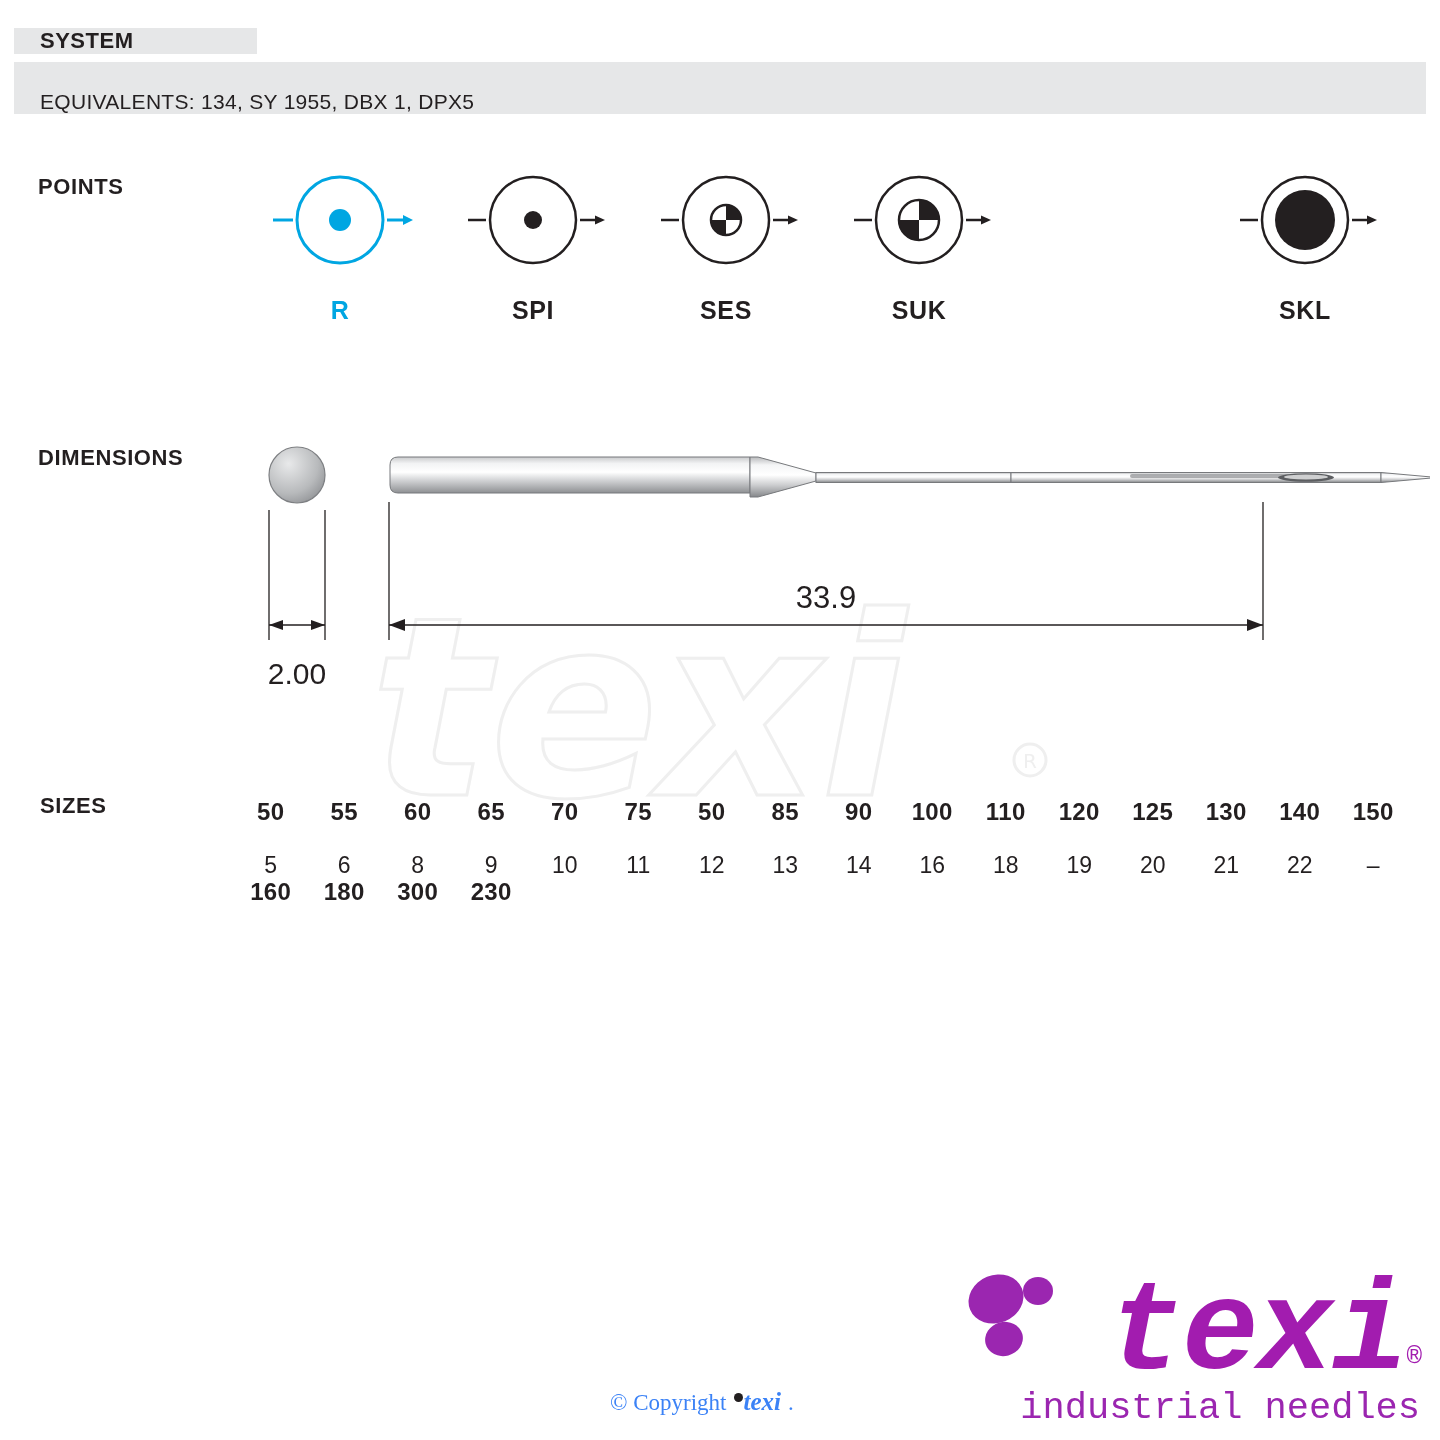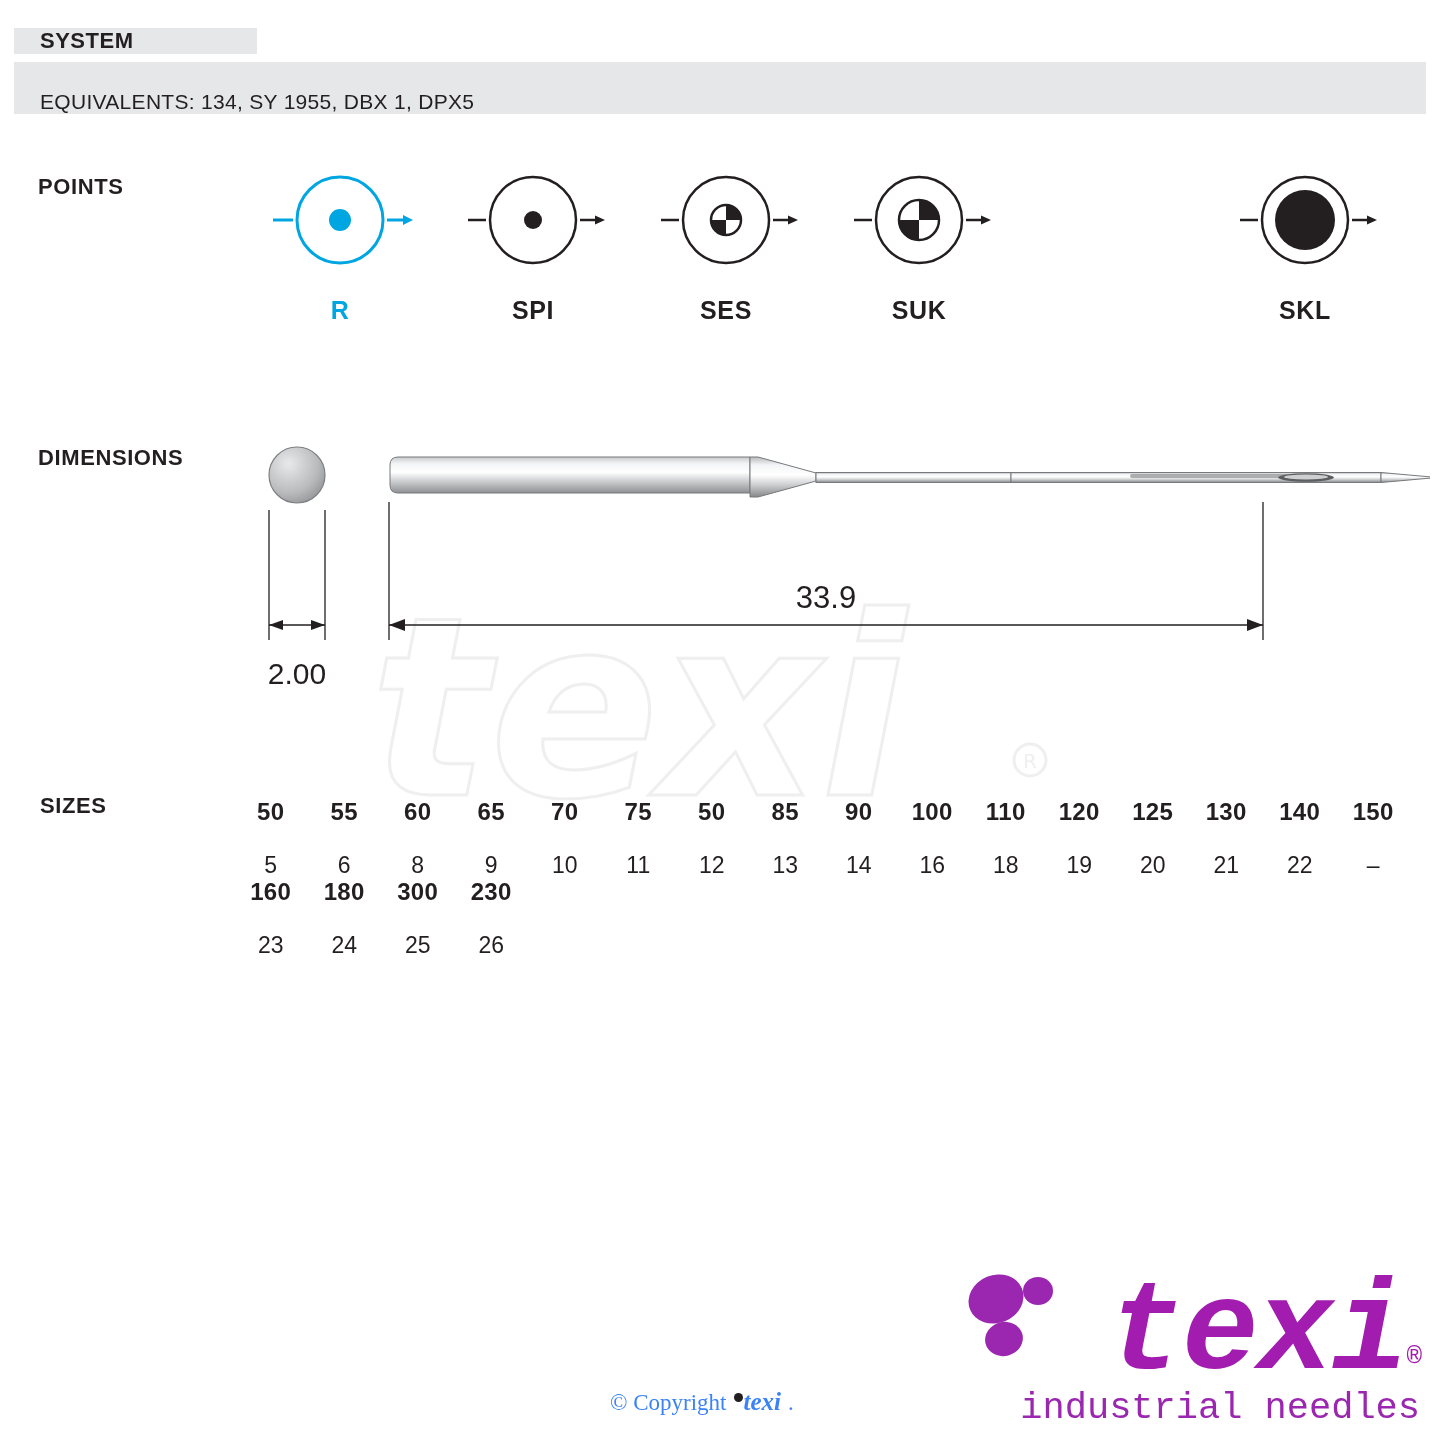--- a/index.html
+++ b/index.html
@@ -393,26 +393,20 @@
     </div>
 </div>
 
 <div class="sizes-grid-2">
   <div class="size-row" id="row-nm2">
       <div class="size-cell size-top">160</div>
       <div class="size-cell size-top">180</div>
       <div class="size-cell size-top">300</div>
       <div class="size-cell size-top">230</div>
     </div>
-  <div class="size-row" id="row-size2">
-      <div class="size-cell size-bottom">23</div>
-      <div class="size-cell size-bottom">24</div>
-      <div class="size-cell size-bottom">25</div>
-      <div class="size-cell size-bottom">26</div>
-    </div>
 </div>
 
 <div id="copyright">
   <span>© Copyright</span>
   <span class="c-texi"><span class="c-dot"></span><span>texi</span></span>
   <span>.</span>
 </div>
 
 <div id="brand">
   <div id="brand-word">

